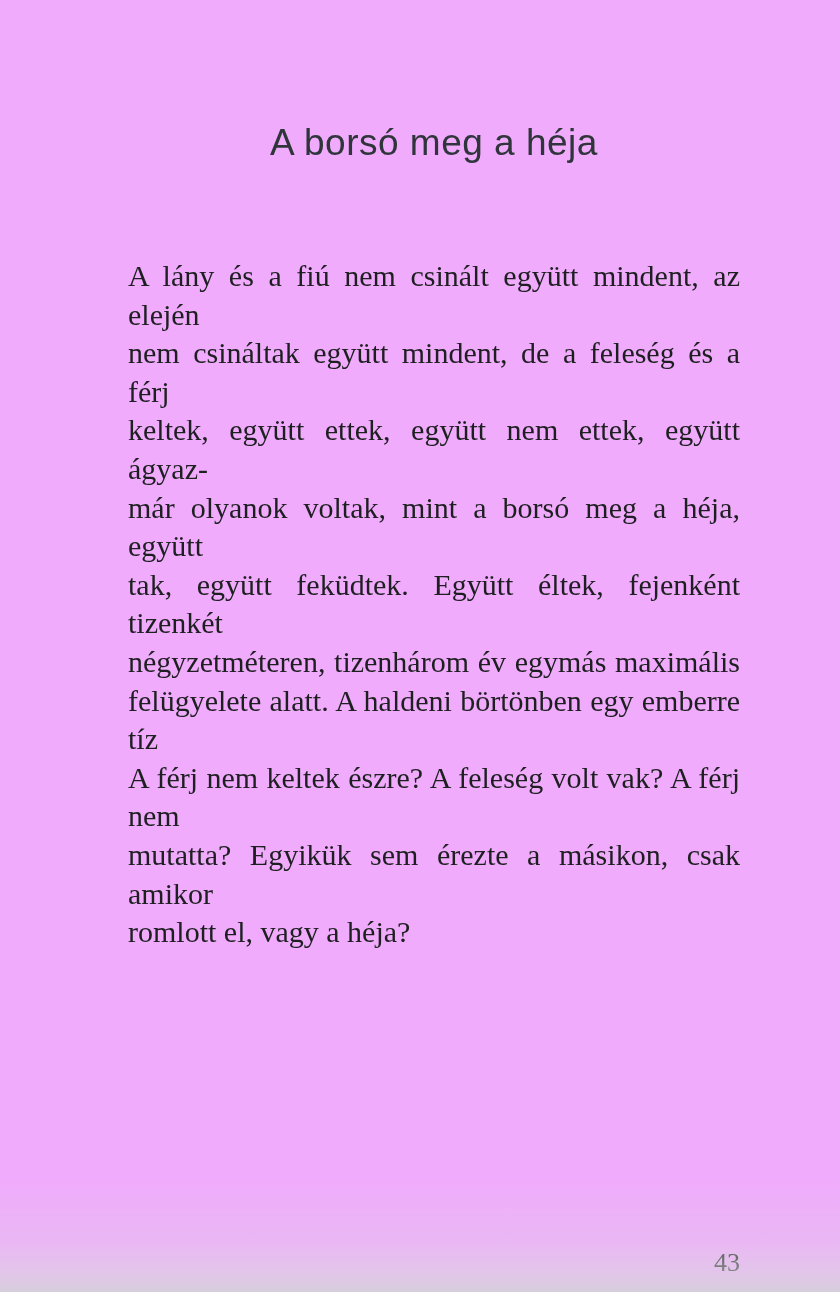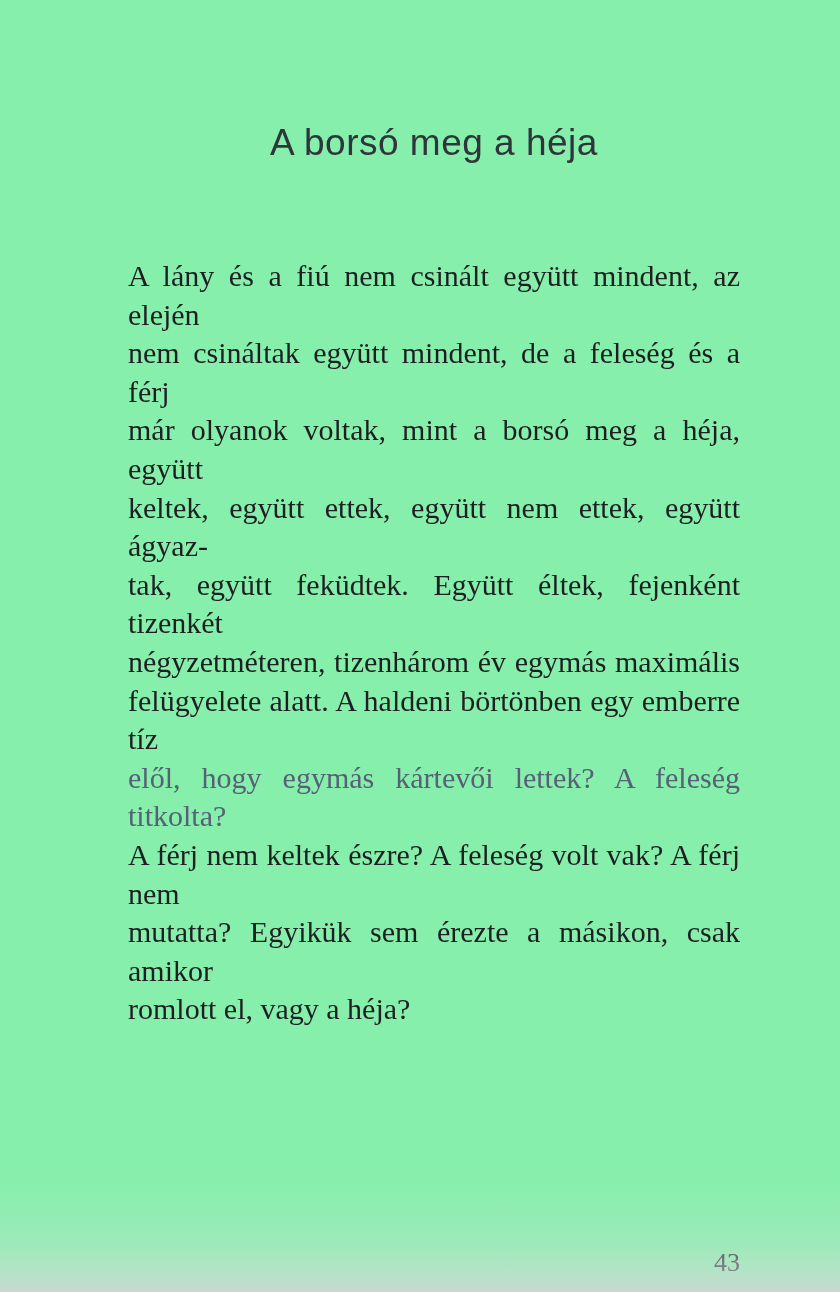--- a/index.html
+++ b/index.html
@@ -5,21 +5,21 @@
 <style>
   html, body {
     margin: 0;
     padding: 0;
     background: #ffffff;
   }
   .page {
     position: relative;
     width: 840px;
     height: 1292px;
-    background: #86efac;
+    background: #f0abfc;
     overflow: hidden;
     font-family: "Liberation Serif", "DejaVu Serif", serif;
   }
   
   .bottom-shade {
     position: absolute;
     left: 0;
     bottom: 0;
     width: 100%;
     height: 115px;
@@ -81,26 +81,25 @@
 <body>
 
 <div class="page">
 
   <h1 class="chapter-title">A borsó meg a héja</h1>
 
   <div class="body-paragraph">
 
   <div class="body-line tone-dark">A lány és a fiú nem csinált együtt mindent, az elején</div>
       <div class="body-line tone-dark">nem csináltak együtt mindent, de a feleség és a férj</div>
+      <div class="body-line tone-dark">keltek, együtt ettek, együtt nem ettek, együtt ágyaz-</div>
       <div class="body-line tone-dark">már olyanok voltak, mint a borsó meg a héja, együtt</div>
-      <div class="body-line tone-dark">keltek, együtt ettek, együtt nem ettek, együtt ágyaz-</div>
       <div class="body-line tone-dark">tak, együtt feküdtek. Együtt éltek, fejenként tizenkét</div>
       <div class="body-line tone-dark">négyzetméteren, tizenhárom év egymás maximális</div>
       <div class="body-line tone-dark">felügyelete alatt. A haldeni börtönben egy emberre tíz</div>
-      <div class="body-line tone-light">elől, hogy egymás kártevői lettek? A feleség titkolta?</div>
       <div class="body-line tone-dark">A férj nem keltek észre? A feleség volt vak? A férj nem</div>
       <div class="body-line tone-dark">mutatta? Egyikük sem érezte a másikon, csak amikor</div>
       <div class="body-line tone-dark no-justify">romlott el, vagy a héja?</div>
     </div>
 
   <div class="page-number">43</div>
 
   <div class="bottom-shade"></div>
 
 </div>

